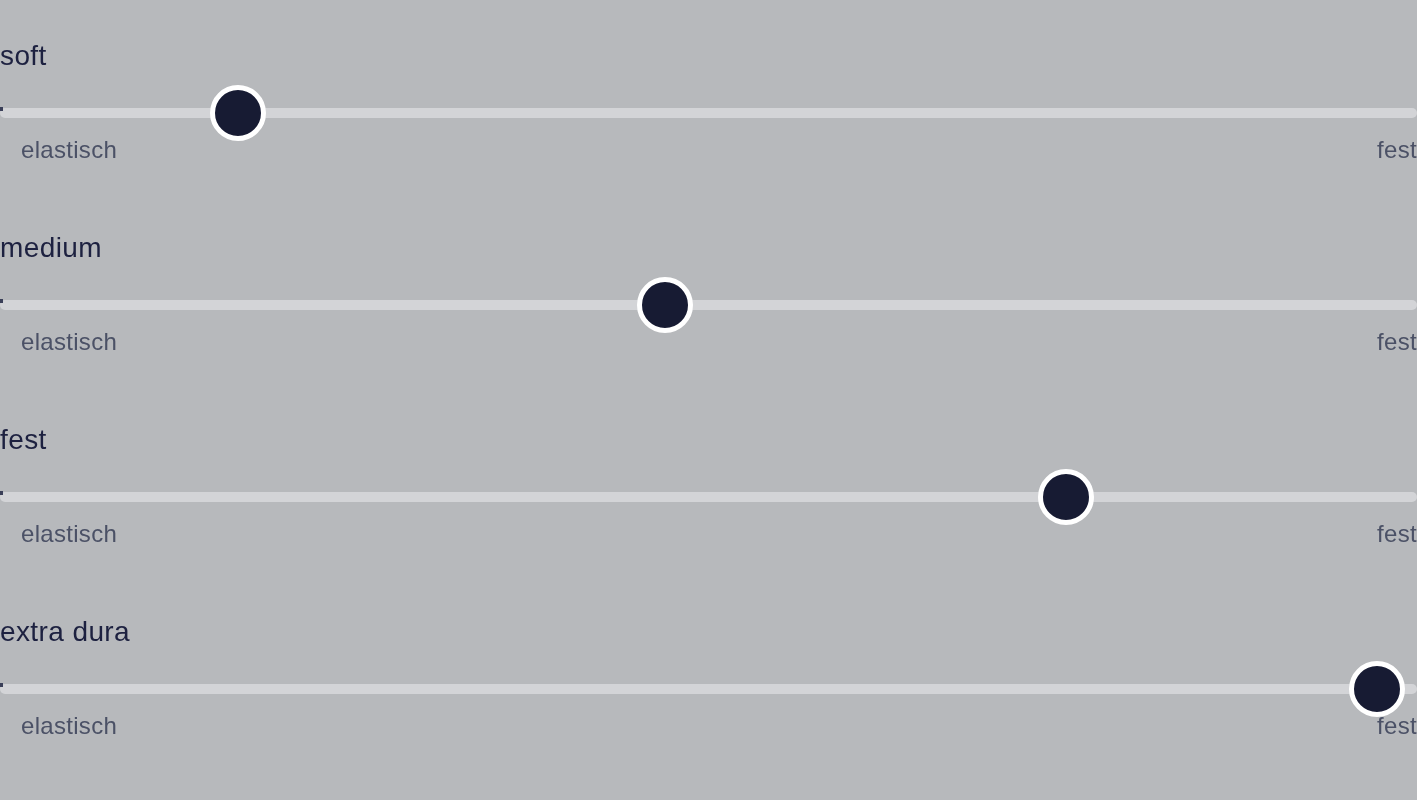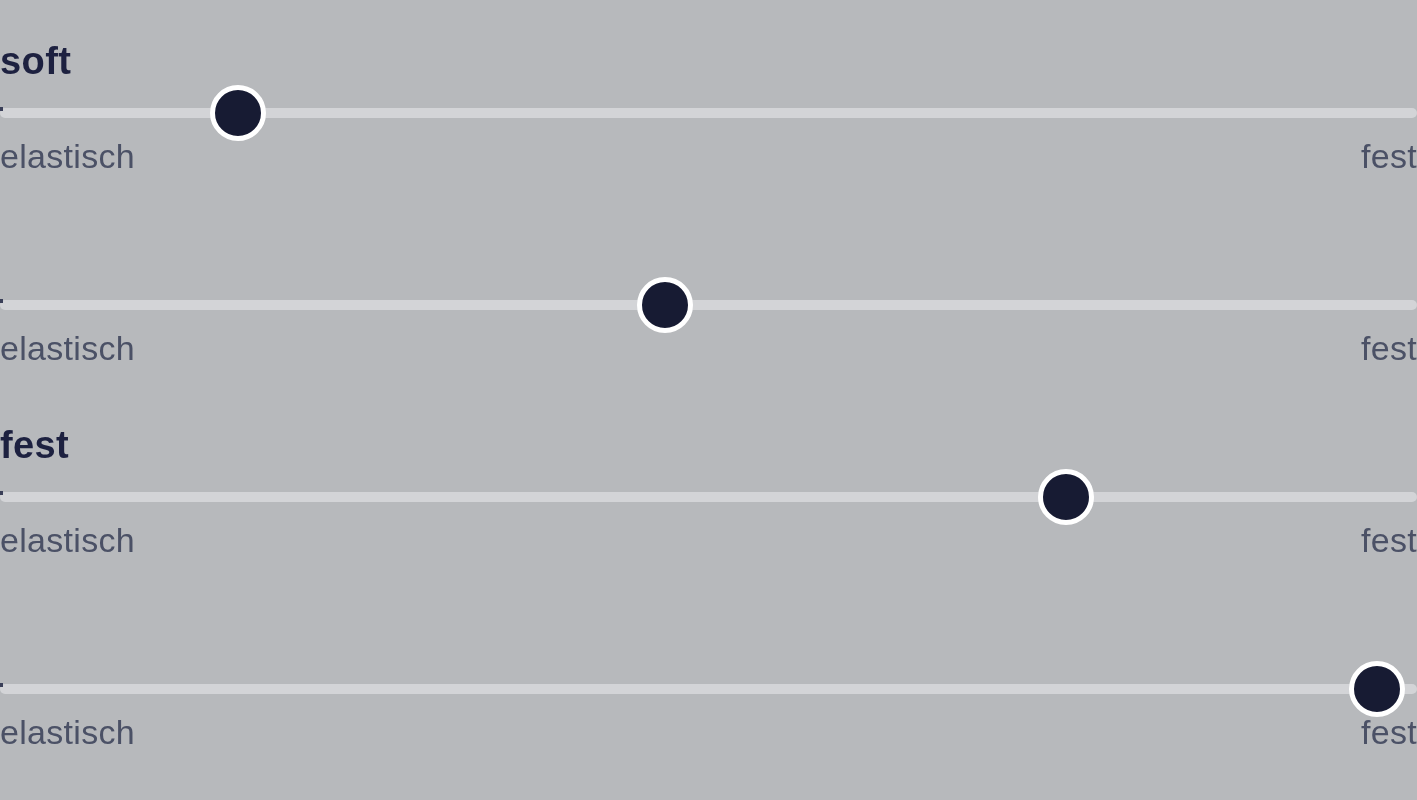--- a/index.html
+++ b/index.html
@@ -22,23 +22,23 @@
   }
   .slider-block {
     position: relative;
     height: 192px;
     width: 100%;
   }
   .slider-title {
     position: absolute;
     top: 0;
     left: 0;
-    font-size: 38px;
+    font-size: 28px;
     line-height: 1.15;
-    font-weight: 700;
+    font-weight: 400;
     color: #1d2140;
     letter-spacing: 0.4px;
     white-space: nowrap;
   }
   .slider-track {
     position: absolute;
     left: 0;
     right: 0;
     top: 68px;
     height: 10px;
@@ -65,44 +65,46 @@
     box-sizing: content-box;
     z-index: 2;
   }
   .slider-labels {
     position: absolute;
     top: 96px;
     left: 0;
     right: 0;
     display: flex;
     justify-content: space-between;
-    font-size: 34px;
+    font-size: 24px;
     line-height: 1.2;
     color: #4b5166;
     letter-spacing: 0.3px;
+    padding-left: 21px;
   }
 </style>
 </head>
 <body>
 
 <div class="sliders">
 
   <div class="slider-block">
     <div class="slider-title">soft</div>
     <div class="slider-track">
       <div class="track-tick"></div>
     </div>
     <div class="slider-knob" style="left: 16.8%;"></div>
     <div class="slider-labels">
       <span>elastisch</span>
       <span>fest</span>
     </div>
   </div>
 
   <div class="slider-block">
+    <div class="slider-title">medium</div>
     <div class="slider-track">
       <div class="track-tick"></div>
     </div>
     <div class="slider-knob" style="left: 46.9%;"></div>
     <div class="slider-labels">
       <span>elastisch</span>
       <span>fest</span>
     </div>
   </div>
 
@@ -112,20 +114,21 @@
       <div class="track-tick"></div>
     </div>
     <div class="slider-knob" style="left: 75.2%;"></div>
     <div class="slider-labels">
       <span>elastisch</span>
       <span>fest</span>
     </div>
   </div>
 
   <div class="slider-block">
+    <div class="slider-title">extra dura</div>
     <div class="slider-track">
       <div class="track-tick"></div>
     </div>
     <div class="slider-knob" style="left: 97.2%;"></div>
     <div class="slider-labels">
       <span>elastisch</span>
       <span>fest</span>
     </div>
   </div>
 

